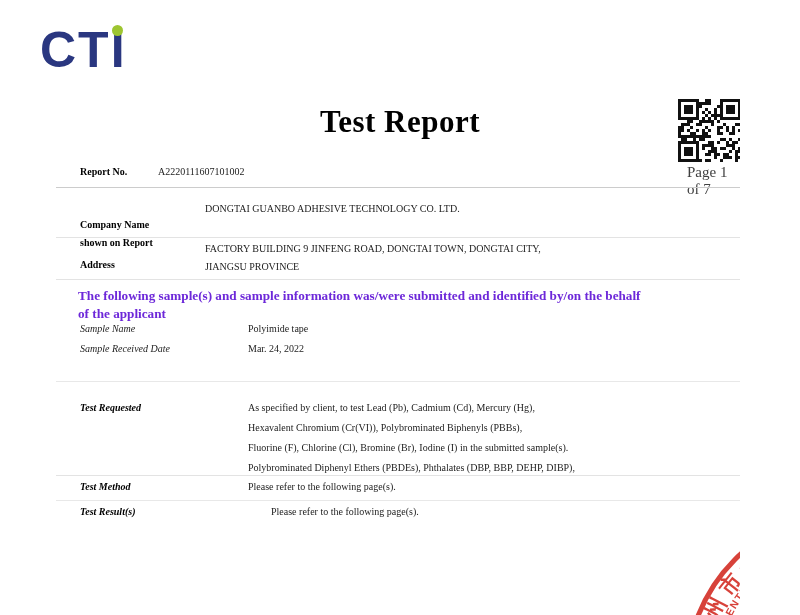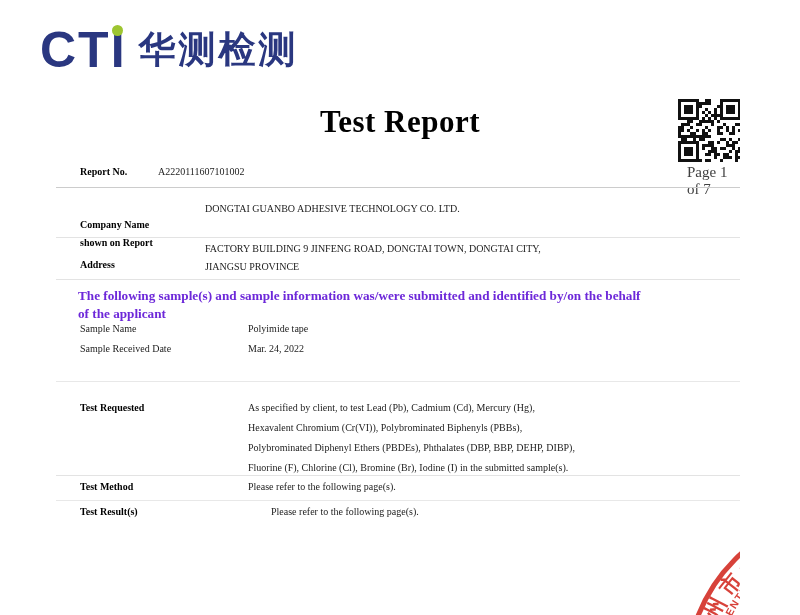--- a/index.html
+++ b/index.html
@@ -37,42 +37,41 @@
   
   .sep { position:absolute; left:56px; width:692px; height:1px; }
 
   
   .row { position:absolute; left:80px; display:flex; font-size:10px; }
   .row .lab { font-weight:bold; color:#000; flex-shrink:0; }
   .row .lab.plain { font-weight:normal; color:#222; }
   .row .val { color:#222; }
   .w78  { width:78px; }
   .w125 { width:125px;margin-top:16px; }
-  .w168 { width:168px; }
+  .w168 { width:168px;font-style:italic; }
   .lh18 { line-height:18px; }
   .lh20 { line-height:20px; }
   .statement {
     position:absolute; left:78px; top:287px; width:650px;
     font-size:13.2px; font-weight:bold; color:#6d28d9; line-height:18px;
   }
 
   
   .stamp { position:absolute; left:650px; top:475px; width:400px; height:400px; opacity:0.93; }
 </style>
 </head>
 <body>
 
 <div class="page">
 
   <div class="logo">
     <div class="logo-cti">
       <span>CTI</span>
       <span class="logo-dot"></span>
     </div>
-    <div class="logo-cn">华测检测</div>
   </div>
 
   <div class="title">Test Report</div>
 
   <div class="qr" id="qr">
       <div class="on"></div>
       <div class="on"></div>
       <div class="on"></div>
       <div class="on"></div>
       <div class="on"></div>
@@ -556,22 +555,22 @@
     <div class="val">Mar. 24, 2022</div>
   </div>
 
   <div class="sep" style="top:381px; background:#e8e8e8;"></div>
 
   <div class="row lh20" style="top:398px;">
     <div class="lab w168" style="line-height:20px;">Test Requested</div>
     <div class="val" style="width:455px;">
       <div>As specified by client, to test Lead (Pb), Cadmium (Cd), Mercury (Hg),</div>
       <div>Hexavalent Chromium (Cr(VI)), Polybrominated Biphenyls (PBBs),</div>
+      <div>Fluorine (F), Chlorine (Cl), Bromine (Br), Iodine (I) in the submitted sample(s).</div>
       <div>Polybrominated Diphenyl Ethers (PBDEs), Phthalates (DBP, BBP, DEHP, DIBP),</div>
-      <div>Fluorine (F), Chlorine (Cl), Bromine (Br), Iodine (I) in the submitted sample(s).</div>
     </div>
   </div>
 
   <div class="sep" style="top:475px; background:#e3e3e3;"></div>
 
   <div class="row" style="top:481px;">
     <div class="lab w168">Test Method</div>
     <div class="val">Please refer to the following page(s).</div>
   </div>
 

